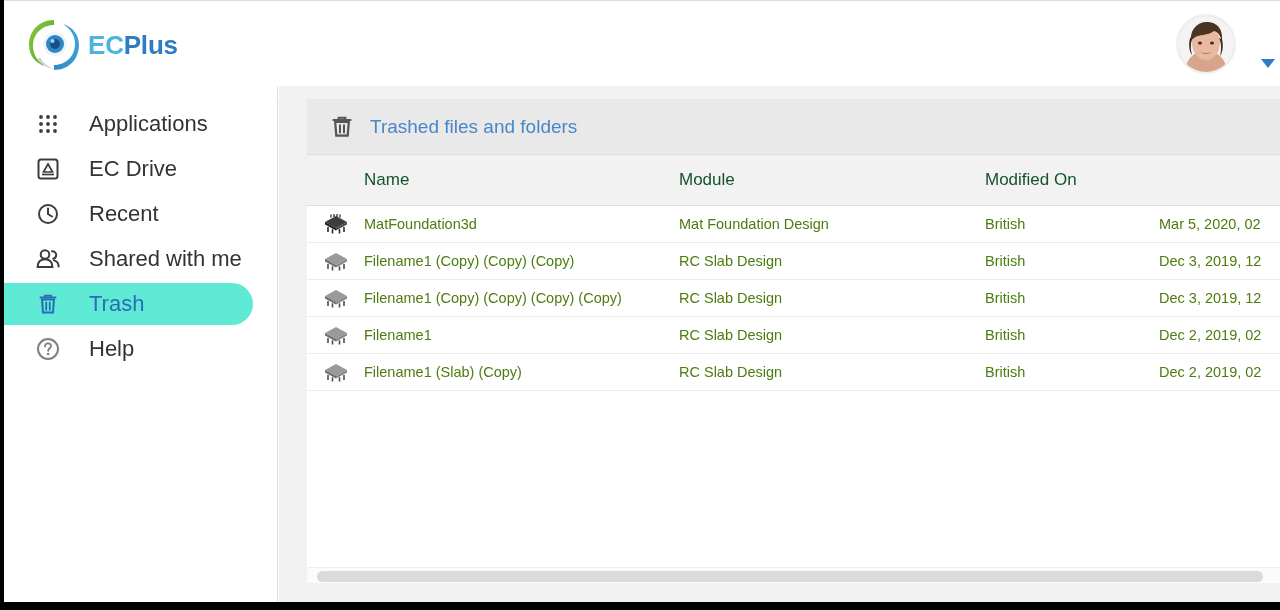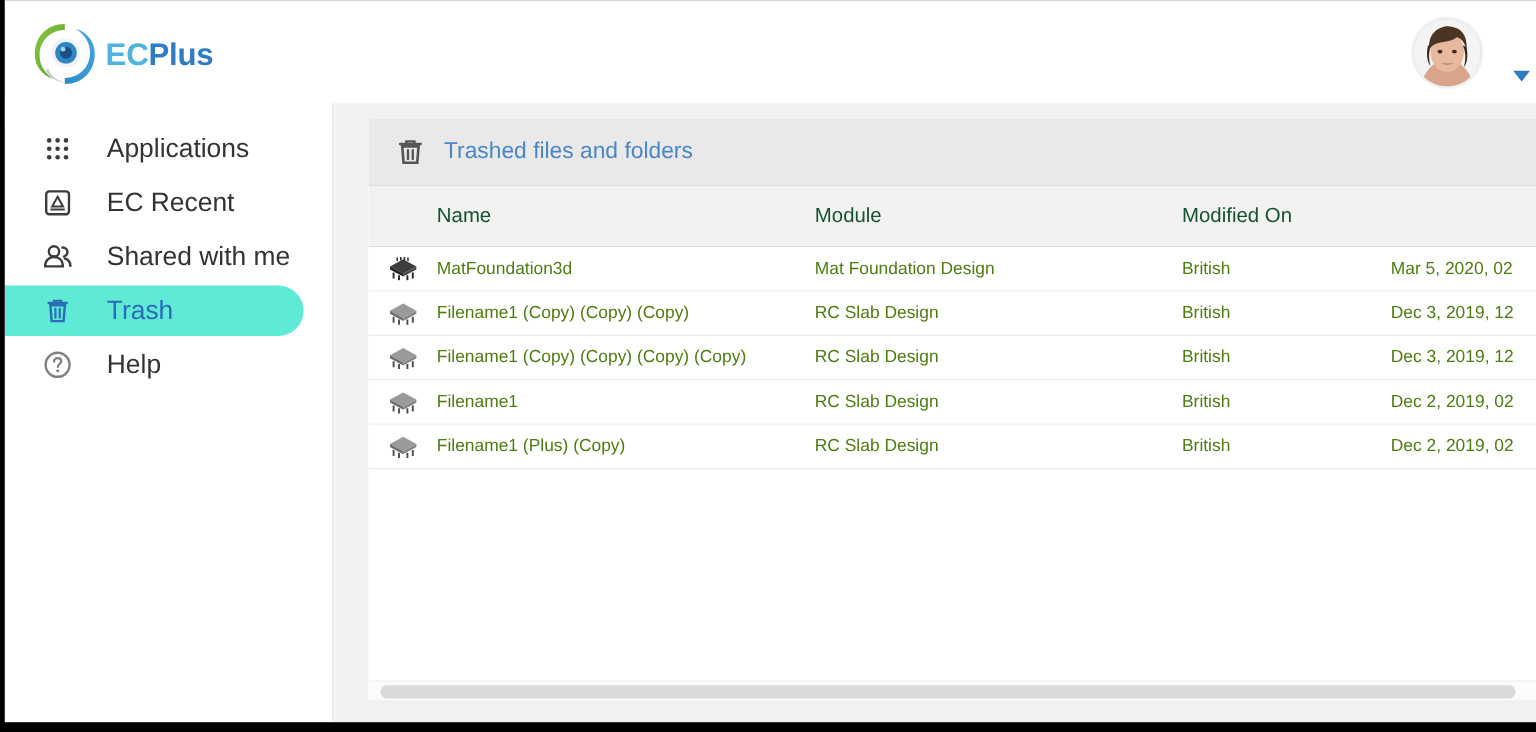--- a/index.html
+++ b/index.html
@@ -303,23 +303,32 @@
     </div>
 
     <div class="nav-item">
       <span class="nav-icon">
         <svg width="22" height="22" viewBox="0 0 22 22">
           <rect x="1.5" y="1.5" width="19" height="19" rx="2.5" fill="none" stroke="currentColor" stroke-width="2"></rect>
           <path d="M11 6 L15.5 14 L6.5 14 Z" fill="none" stroke="currentColor" stroke-width="1.7"></path>
           <path d="M5 16.5 L17 16.5" stroke="currentColor" stroke-width="1.7"></path>
         </svg>
       </span>
-      <span class="nav-label">EC Recent</span>
-    </div>
-
+      <span class="nav-label">EC Drive</span>
+    </div>
+
+    <div class="nav-item">
+      <span class="nav-icon">
+        <svg width="22" height="22" viewBox="0 0 22 22">
+          <circle cx="11" cy="11" r="9" fill="none" stroke="currentColor" stroke-width="2"></circle>
+          <path d="M11 5.5 L11 11 L15 13.5" fill="none" stroke="currentColor" stroke-width="2" stroke-linecap="round"></path>
+        </svg>
+      </span>
+      <span class="nav-label">Recent</span>
+    </div>
 
     <div class="nav-item">
       <span class="nav-icon">
         <svg width="24" height="22" viewBox="0 0 24 22">
           <circle cx="9" cy="6.5" r="4.3" fill="none" stroke="currentColor" stroke-width="2"></circle>
           <path d="M1.6 19 C1.6 13.6 5 11.2 9 11.2 C13 11.2 16.4 13.6 16.4 19 Z" fill="none" stroke="currentColor" stroke-width="2"></path>
           <path d="M16 3.2 C18.6 3.2 20.2 5 20.2 7 C20.2 9 18.9 10.4 17.3 10.8" fill="none" stroke="currentColor" stroke-width="2" stroke-linecap="round"></path>
           <path d="M18 12.4 C21 13.2 22.6 15.4 22.6 18.6" fill="none" stroke="currentColor" stroke-width="2" stroke-linecap="round"></path>
         </svg>
       </span>
@@ -437,21 +446,21 @@
 
         <div class="trow">
           <div class="c-icon">
             <svg class="file-icon" viewBox="0 0 26 20">
               <path d="M13 2 L24 8 L13 14 L2 8 Z" fill="#9a9a9a"></path>
               <path d="M2 8 L13 14 L13 16.5 L2 10.5 Z" fill="#6e6e6e"></path>
               <path d="M24 8 L13 14 L13 16.5 L24 10.5 Z" fill="#858585"></path>
               <path d="M5 13 L5 18 M9.5 15.3 L9.5 19.6 M16.5 15.3 L16.5 19.6 M21 13 L21 18" stroke="#4d4d4d" stroke-width="1.6"></path>
             </svg>
           </div>
-          <div class="td c-name">Filename1 (Plus) (Copy)</div>
+          <div class="td c-name">Filename1 (Slab) (Copy)</div>
           <div class="td c-mod">RC Slab Design</div>
           <div class="td c-std">British</div>
           <div class="td c-date">Dec 2, 2019, 02</div>
         </div>
 
       </div>
 
       <div id="hscroll-track">
         <div id="hscroll-thumb"></div>
       </div>

